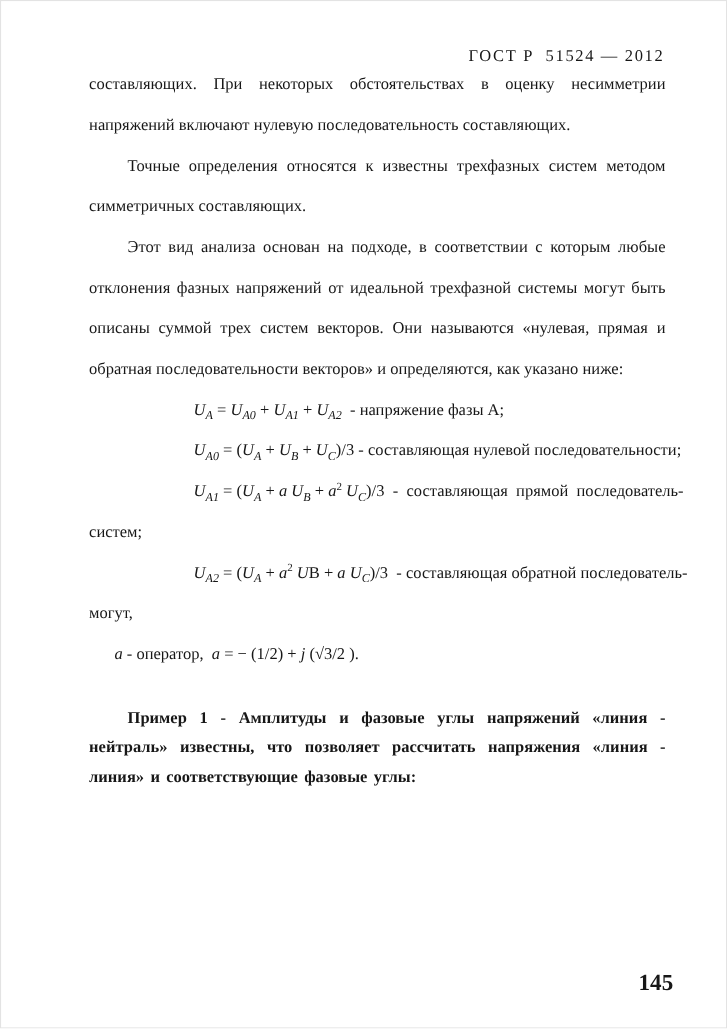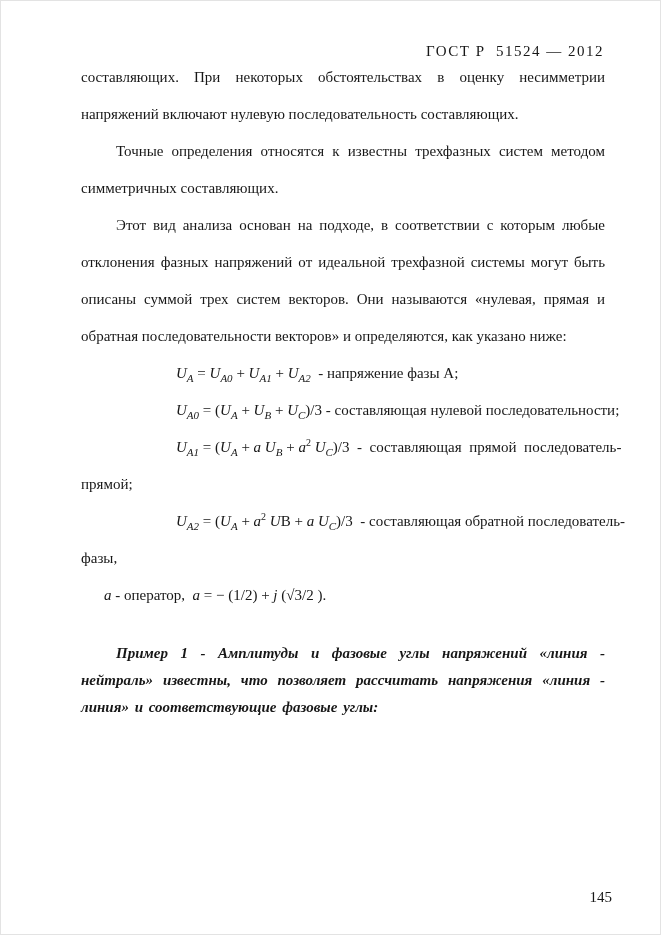--- a/index.html
+++ b/index.html
@@ -60,50 +60,50 @@
     font-size: 11px;
     line-height: 0;
   }
   .formula sup, .tau sup {
     font-size: 10px;
     line-height: 0;
   }
   .example {
     margin: 26px 0 0 0;
     font-weight: bold;
-    font-style: italic;
     line-height: 27px;
     text-align: justify;
     text-indent: 35px;
     word-spacing: 2px;
   }
   .page-number {
     position: absolute;
     right: 48px;
     bottom: 28px;
-    font-size: 15px;
+    font-size: 21px;
+    font-weight: bold;
   }
 </style>
 </head>
 <body>
 
 <div class="page">
   <div class="header">ГОСТ Р  51524 — 2012</div>
 
   <div class="body">
     <p class="para">составляющих. При некоторых обстоятельствах в оценку несимметрии напряжений включают нулевую последовательность составляющих.</p>
     <p class="para indent">Точные определения относятся к известны трехфазных систем методом симметричных составляющих.</p>
     <p class="para indent">Этот вид анализа основан на подходе, в соответствии с которым любые отклонения фазных напряжений от идеальной трехфазной системы могут быть описаны суммой трех систем векторов. Они называются «нулевая, прямая и обратная последовательности векторов» и определяются, как указано ниже:</p>
 
     <div class="formula"><span style="font-style: italic;">U</span><sub style="font-style: italic;">A</sub><span> = </span><span style="font-style: italic;">U</span><sub style="font-style: italic;">A0</sub><span> + </span><span style="font-style: italic;">U</span><sub style="font-style: italic;">A1</sub><span> + </span><span style="font-style: italic;">U</span><sub style="font-style: italic;">A2</sub><span>  - напряжение фазы A;</span></div>
     <div class="formula"><span style="font-style: italic;">U</span><sub style="font-style: italic;">A0</sub><span> = (</span><span style="font-style: italic;">U</span><sub style="font-style: italic;">A</sub><span> + </span><span style="font-style: italic;">U</span><sub style="font-style: italic;">B</sub><span> + </span><span style="font-style: italic;">U</span><sub style="font-style: italic;">C</sub><span>)/3 - составляющая нулевой последовательности;</span></div>
     <div class="formula"><span style="font-style: italic;">U</span><sub style="font-style: italic;">A1</sub><span> = (</span><span style="font-style: italic;">U</span><sub style="font-style: italic;">A</sub><span> + </span><span style="font-style: italic;">a</span><span> </span><span style="font-style: italic;">U</span><sub style="font-style: italic;">B</sub><span> + </span><span style="font-style: italic;">a</span><sup>2</sup><span> </span><span style="font-style: italic;">U</span><sub style="font-style: italic;">C</sub><span>)/3  -  составляющая  прямой  последователь-</span></div>
-    <div class="cont">прямой;</div>
+    <div class="cont">систем;</div>
     <div class="formula"><span style="font-style: italic;">U</span><sub style="font-style: italic;">A2</sub><span> = (</span><span style="font-style: italic;">U</span><sub style="font-style: italic;">A</sub><span> + </span><span style="font-style: italic;">a</span><sup>2</sup><span> </span><span style="font-style: italic;">U</span><span>B</span><span> + </span><span style="font-style: italic;">a</span><span> </span><span style="font-style: italic;">U</span><sub style="font-style: italic;">C</sub><span>)/3  - составляющая обратной последователь-</span></div>
-    <div class="cont">фазы,</div>
+    <div class="cont">могут,</div>
 
     <div class="operator"><span style="font-style: italic;">a</span><span> - оператор,  </span><span style="font-style: italic;">a</span><span> = − (1/2) + </span><span style="font-style: italic;">j</span><span> (√3/2 ).</span></div>
 
 
     <p class="example">Пример 1 - Амплитуды и фазовые углы напряжений «линия - нейтраль» известны, что позволяет рассчитать напряжения «линия - линия» и соответствующие фазовые углы:</p>
   </div>
 
   <div class="page-number">145</div>
 </div>
 

